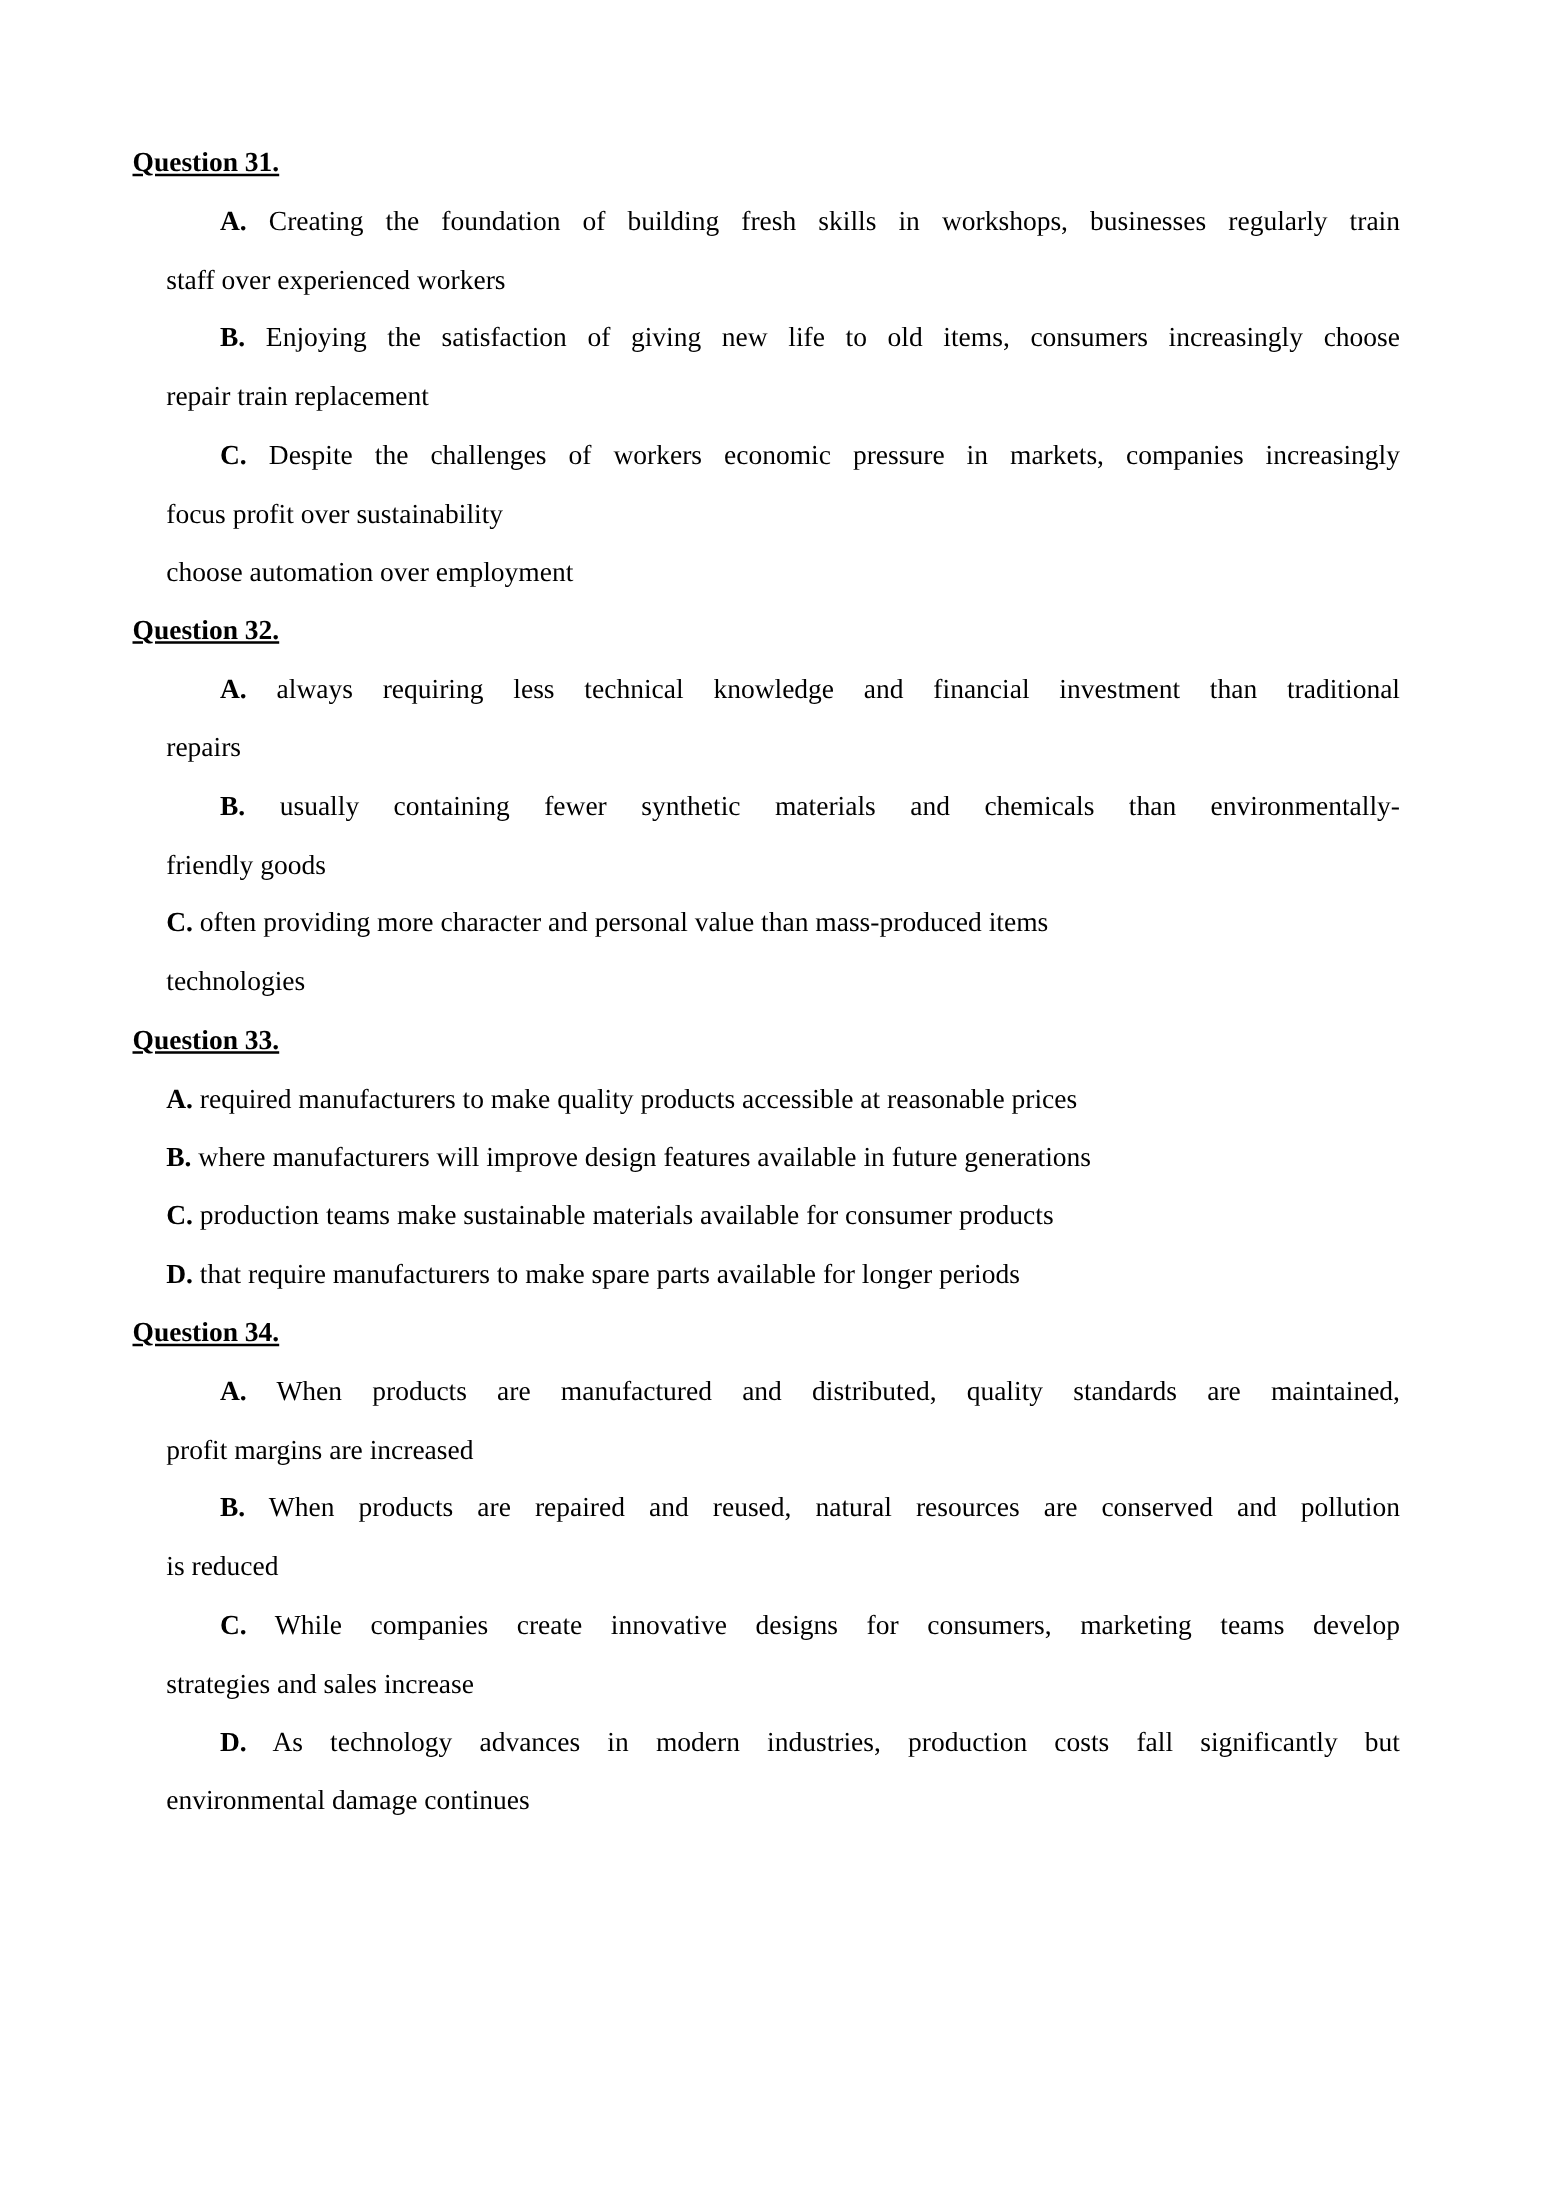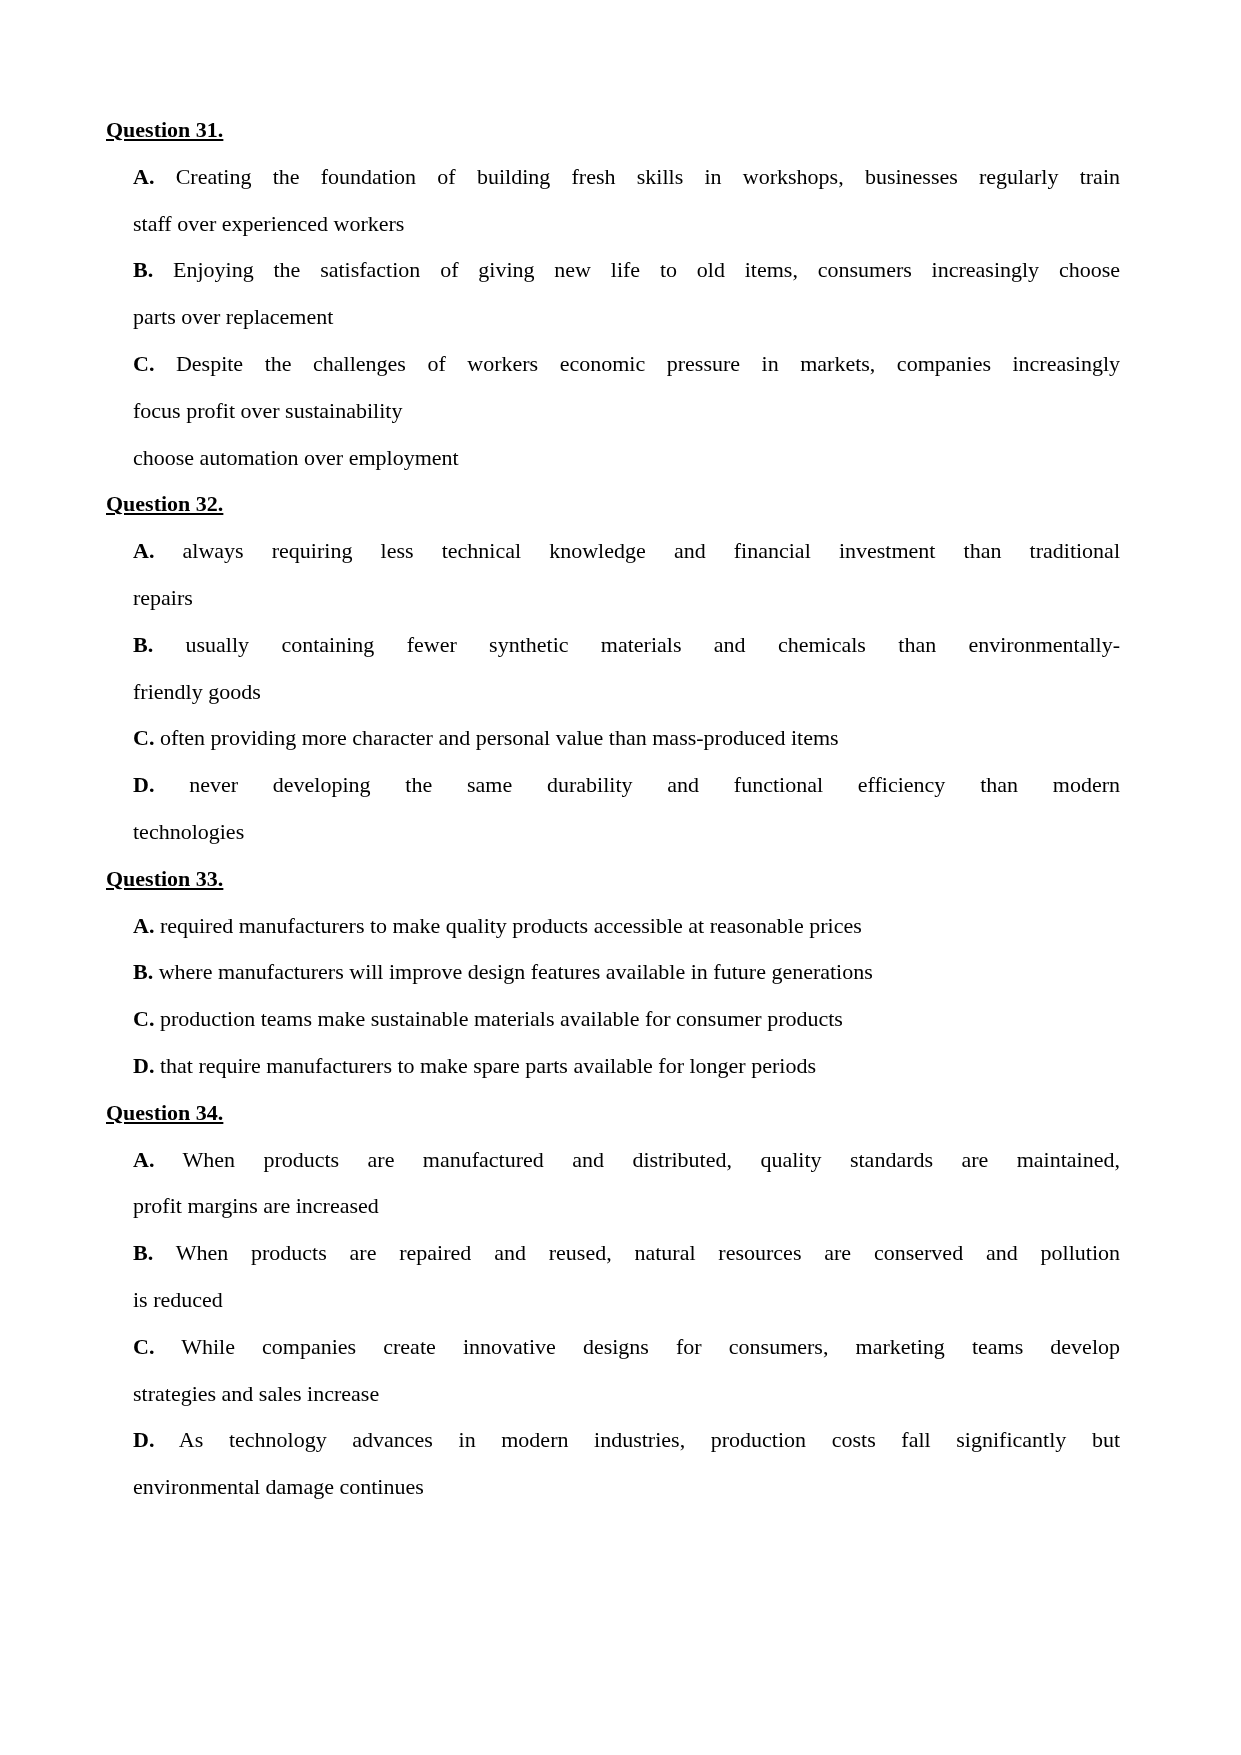--- a/index.html
+++ b/index.html
@@ -31,39 +31,40 @@
   .line {
     line-height: 46.8px;
     margin: 0;
     text-align: left;
     white-space: normal;
   }
   
   .line.stretch {
     text-align: justify;
     text-align-last: justify;
+    margin-left: 43px;
   }
   .letter {
     font-weight: bold;
   }
 </style>
 </head>
 <body>
 
 <main class="doc">
 
   <section class="question">
     <h2 class="q-head">Question 31.</h2>
     <div class="option">
       <p class="line stretch"><b class="letter">A.</b> <span>Creating the foundation of building fresh skills in workshops, businesses regularly train</span></p>
       <p class="line">staff over experienced workers</p>
     </div>
     <div class="option">
       <p class="line stretch"><b class="letter">B.</b> <span>Enjoying the satisfaction of giving new life to old items, consumers increasingly choose</span></p>
-      <p class="line">parts over replacement</p>
+      <p class="line">repair train replacement</p>
     </div>
     <div class="option">
       <p class="line stretch"><b class="letter">C.</b> <span>Despite the challenges of workers economic pressure in markets, companies increasingly</span></p>
       <p class="line">focus profit over sustainability</p>
     </div>
     <div class="option">
       <p class="line">choose automation over employment</p>
     </div>
   </section>
 
@@ -74,21 +75,20 @@
       <p class="line">repairs</p>
     </div>
     <div class="option">
       <p class="line stretch"><b class="letter">B.</b> <span>usually containing fewer synthetic materials and chemicals than environmentally-</span></p>
       <p class="line">friendly goods</p>
     </div>
     <div class="option">
       <p class="line"><b class="letter">C.</b> <span>often providing more character and personal value than mass-produced items</span></p>
     </div>
     <div class="option">
-      <p class="line stretch"><b class="letter">D.</b> <span>never developing the same durability and functional efficiency than modern</span></p>
       <p class="line">technologies</p>
     </div>
   </section>
 
   <section class="question">
     <h2 class="q-head">Question 33.</h2>
     <div class="option">
       <p class="line"><b class="letter">A.</b> <span>required manufacturers to make quality products accessible at reasonable prices</span></p>
     </div>
     <div class="option">

